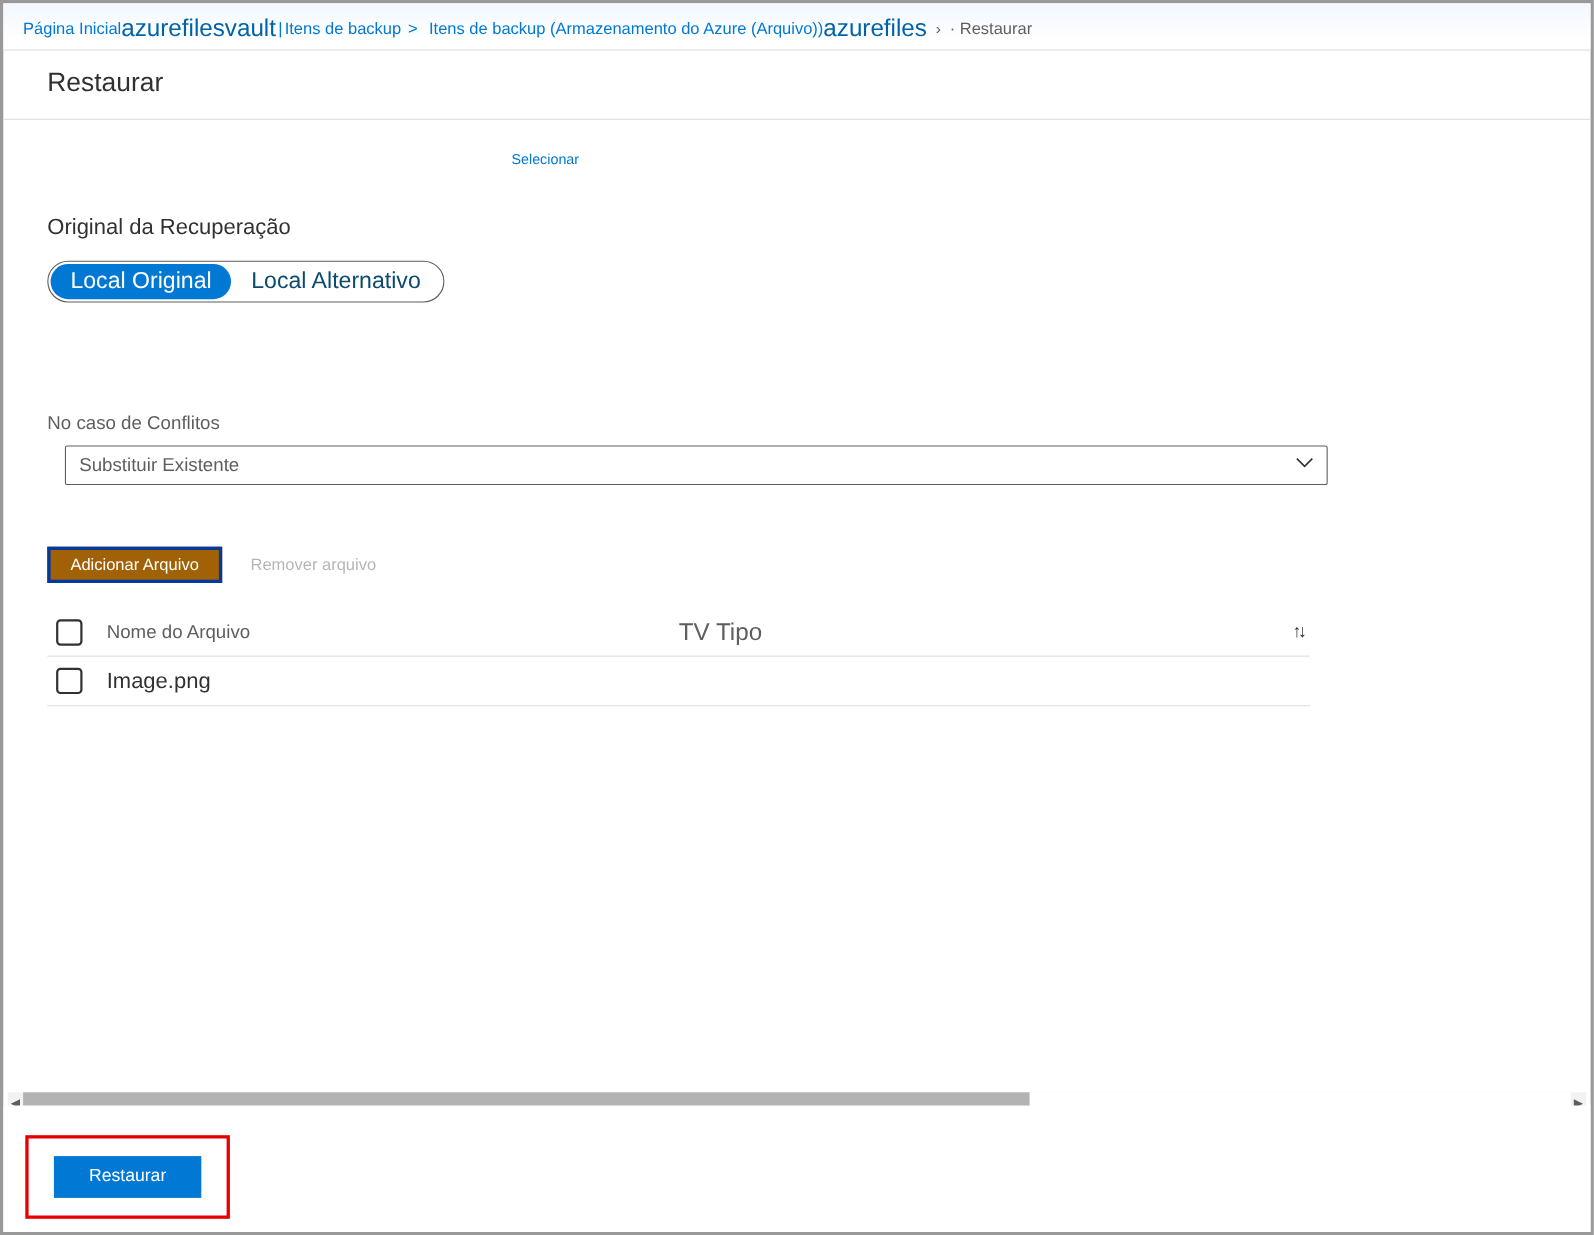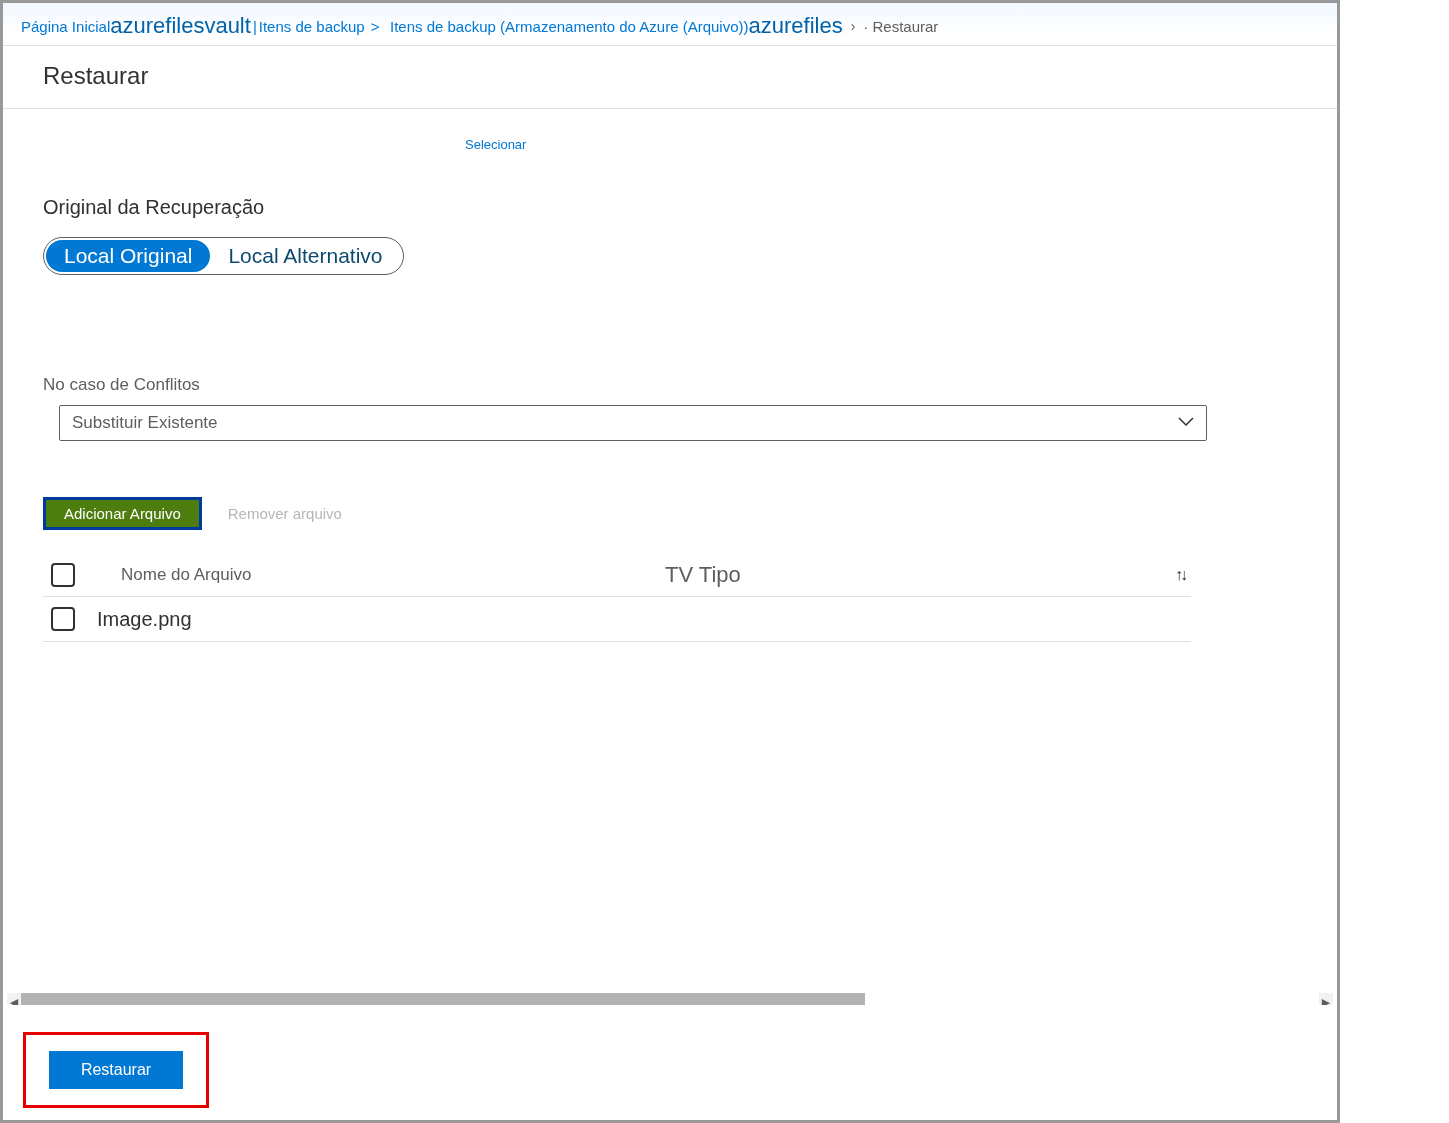--- a/index.html
+++ b/index.html
@@ -3,21 +3,21 @@
 <meta charset="utf-8">
 <style>
 * { box-sizing: border-box; margin: 0; padding: 0; }
 body {
   font-family: "Segoe UI", Arial, sans-serif;
   background: #fff;
   color: #323130;
   font-size: 14px;
 }
 .window {
-  width: 1340px;
+  width: 1449px;
   height: 1123px;
   border: 3px solid #999;
   position: relative;
   overflow: hidden;
 }
 .breadcrumb {
   display: flex;
   align-items: center;
   padding: 10px 18px 6px 18px;
   border-bottom: 1px solid #e1dfdd;
@@ -156,21 +156,21 @@
   margin-left: auto;
   font-size: 16px;
   color: #323130;
 }
 .file-buttons {
   margin-top: 56px;
   display: flex;
   gap: 8px;
 }
 .btn-add {
-  background: #4d7c0f;
+  background: #a16207;
   color: #fff;
   border: 3px solid #003a9e;
   padding: 5px 18px;
   font-size: 15px;
   cursor: pointer;
   font-family: inherit;
 }
 .btn-remove {
   background: transparent;
   color: #b6b6b6;
@@ -185,21 +185,20 @@
 }
 .file-table .thead, .file-table .trow {
   display: flex;
   align-items: center;
   border-bottom: 1px solid #e1dfdd;
   padding: 10px 6px 10px 8px;
 }
 .file-table .thead {
   padding-top: 6px;
   padding-bottom: 8px;
-  gap: 24px;
 }
 .cb {
   width: 24px;
   height: 24px;
   border: 2px solid #323130;
   border-radius: 4px;
   margin-right: 22px;
   flex-shrink: 0;
 }
 .col-name {

